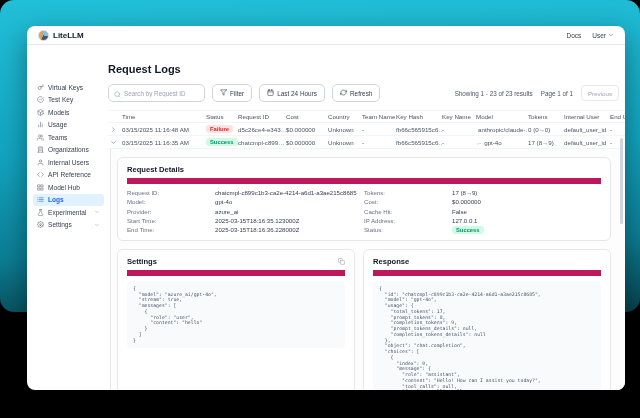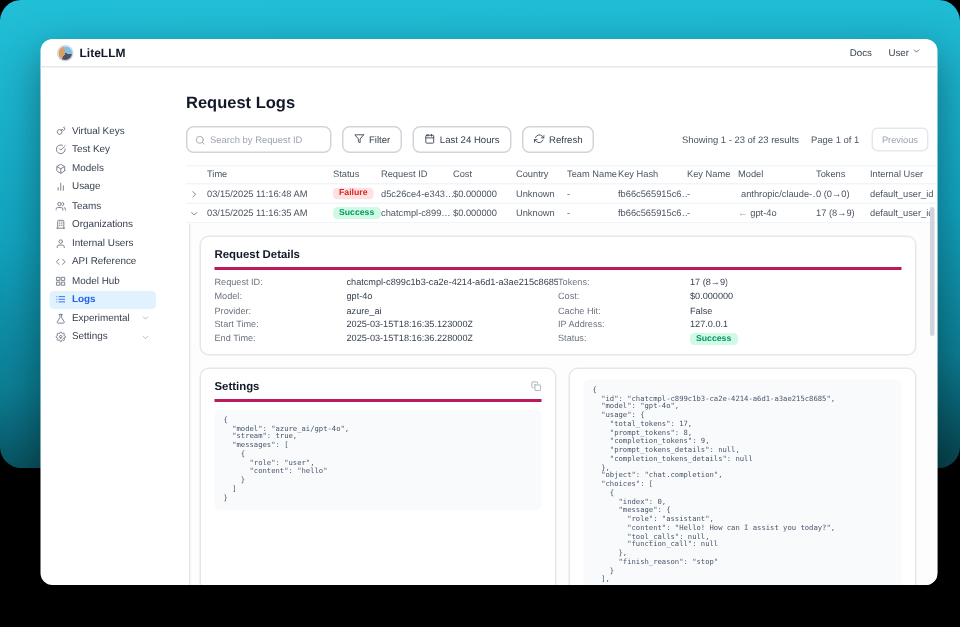--- a/index.html
+++ b/index.html
@@ -16,21 +16,21 @@
     box-shadow:0 10px 28px rgba(0,0,0,.38);
   }
   
   .topbar { height:19px; display:flex; align-items:center; justify-content:space-between; padding:0 11px; border-bottom:1px solid #e5e7eb; }
   .brand { display:flex; align-items:center; gap:4px; }
   .logo { width:11px; height:11px; border-radius:50%; background:conic-gradient(from 210deg,#d9a066 0 140deg,#7cc3e8 0 250deg,#4b5563 0 360deg); border:1px solid #d1d5db; }
   .brand-name { font-size:8px; font-weight:700; color:#111827; }
   .topnav { display:flex; align-items:center; gap:11px; }
   .topnav-item { display:flex; align-items:center; gap:2px; font-size:6.5px; color:#374151; cursor:pointer; }
   
-  .body-row { display:flex; height:345px;gap:16px; }
+  .body-row { display:flex; height:345px; }
   .sidebar { width:81px; flex-shrink:0; padding:36px 4px 0 6px; }
   .side-item { display:flex; align-items:center; gap:4px; height:12.5px; padding:0 4px; border-radius:3px; font-size:6.6px; color:#374151; cursor:pointer; white-space:nowrap; }
   .side-item .icn { display:flex; color:#6b7280; }
   .side-item.active { background:var(--active-bg,#e0f2fe); color:var(--accent-blue,#2563eb); font-weight:600; }
   .side-item.active .icn { color:var(--accent-blue,#2563eb); }
   .side-item .chev { margin-left:auto; display:flex; color:#9ca3af; }
   .main { flex:1; min-width:0; overflow:hidden; padding-top:4px; }
   .page-title { font-size:11px; font-weight:700; color:#111827; margin:14px 0 9px 0; }
   
   .controls { display:flex; align-items:center; gap:7px; margin-bottom:8px; padding-right:6px; }
@@ -49,21 +49,21 @@
   .c-time{width:84px;} .c-status{width:32px;} .c-reqid{width:48px;} .c-cost{width:42px;}
   .c-country{width:34px;} .c-team{width:34px;} .c-keyhash{width:46px;} .c-keyname{width:34px;}
   .c-model{width:52px;} .c-tokens{width:36px;} .c-iuser{width:46px;} .c-euser{width:40px;}
   .badge { display:inline-block; padding:1px 4px; border-radius:3px; font-size:5.8px; font-weight:600; }
   .badge.failure { background:var(--failure-bg,#fee2e2); color:var(--failure-text,#dc2626); }
   .badge.success { background:var(--success-bg,#d1fae5); color:var(--success-text,#059669); }
   .model-prefix { color:#9ca3af; margin-right:2px; }
   
   .expand-area { margin-left:2px; border-left:1px solid #e5e7eb; padding:8px 14px 0 6px; background:#fdfdfe; }
   .card { background:#fff; border:1px solid #e5e7eb; border-radius:6px; padding:7px 9px; }
-  .card-title-row { display:flex; align-items:center; justify-content:space-between; border-bottom:2px solid #be185d; padding-bottom:4px; margin-bottom:5px; }
+  .card-title-row { display:flex; align-items:center; justify-content:space-between; border-bottom:6px solid #be185d; padding-bottom:4px; margin-bottom:5px; }
   .card-title { font-size:7.6px; font-weight:600; color:#111827; }
   .copy-btn { display:flex; color:#9ca3af; cursor:pointer; }
   .kv-cols { display:flex; }
   .kv-col { width:50%; display:flex; flex-direction:column; gap:2.5px; }
   .kv-row { display:flex; align-items:center; height:6.8px; }
   .kv-label { width:88px; flex-shrink:0; font-size:6.1px; color:#6b7280; }
   .kv-value { font-size:6.1px; color:#374151; white-space:nowrap; overflow:hidden; }
   .panel-row { display:flex; gap:8px; margin-top:8px; height:150px; }
   .request-panel { width:238px; flex-shrink:0; overflow:hidden; }
   .response-panel { flex:1; min-width:0; overflow:hidden; }
@@ -364,20 +364,23 @@
   "stream": true,
   "messages": [
     {
       "role": "user",
       "content": "hello"
     }
   ]
 }</div>
               </div>
               <div class="card response-panel">
+                <div class="card-title-row" style="justify-content:flex-start">
+                  <span class="card-title">Response</span>
+                </div>
                 <div class="code">{
   "id": "chatcmpl-c899c1b3-ca2e-4214-a6d1-a3ae215c8685",
   "model": "gpt-4o",
   "usage": {
     "total_tokens": 17,
     "prompt_tokens": 8,
     "completion_tokens": 9,
     "prompt_tokens_details": null,
     "completion_tokens_details": null
   },

